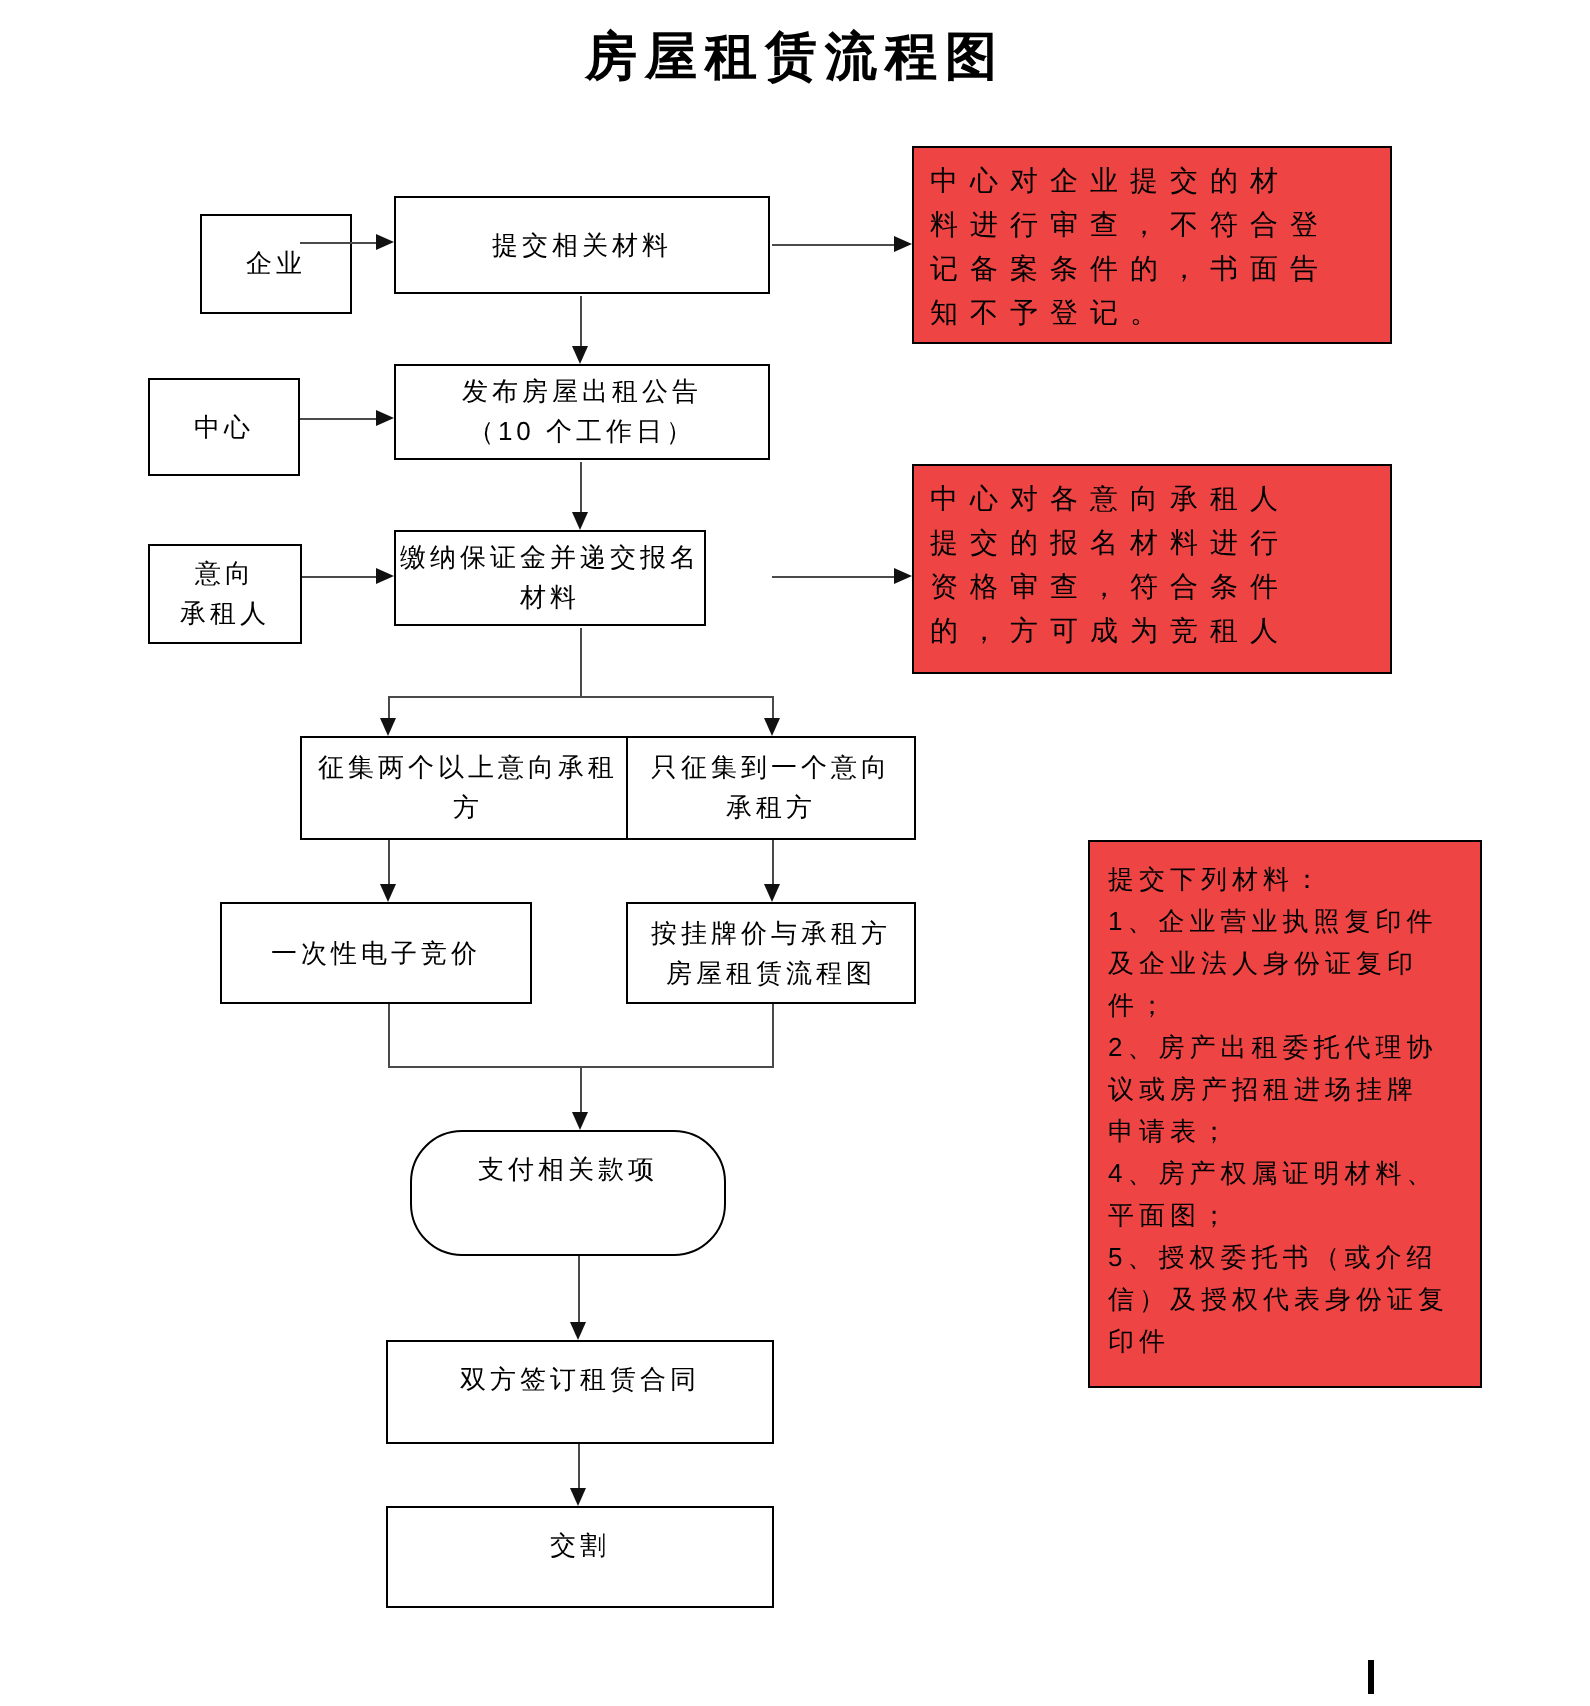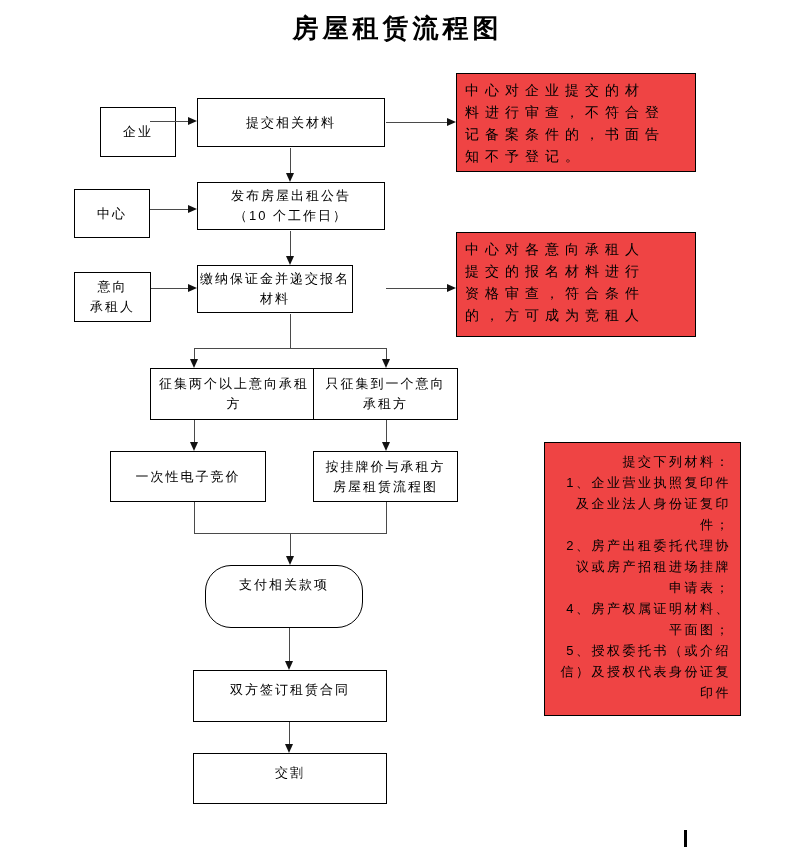--- a/index.html
+++ b/index.html
@@ -107,21 +107,21 @@
   <div class="box top-align" style="left:193px; top:753px; width:194px; height:51px;">交割</div>
 
   <div class="note big" style="left:456px; top:73px; width:240px; height:99px;">中心对企业提交的材
 料进行审查，不符合登
 记备案条件的，书面告
 知不予登记。</div>
   <div class="note big" style="left:456px; top:232px; width:240px; height:105px;">中心对各意向承租人
 提交的报名材料进行
 资格审查，符合条件
 的，方可成为竞租人</div>
-  <div class="note list" style="left:544px; top:442px; width:197px; height:274px;text-align:right;">提交下列材料：
+  <div class="note list" style="left:544px; top:420px; width:197px; height:274px;">提交下列材料：
 1、企业营业执照复印件
 及企业法人身份证复印
 件；
 2、房产出租委托代理协
 议或房产招租进场挂牌
 申请表；
 4、房产权属证明材料、
 平面图；
 5、授权委托书（或介绍
 信）及授权代表身份证复

